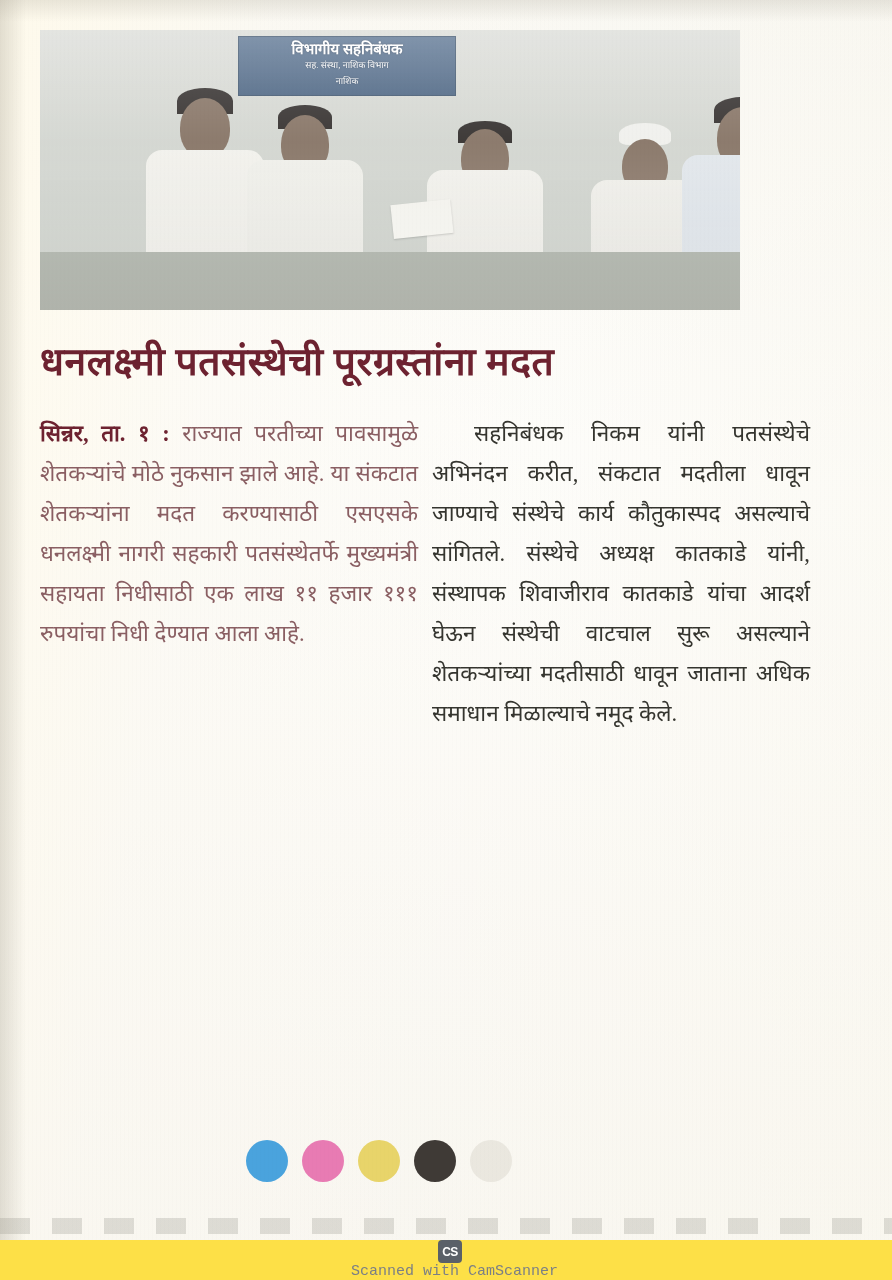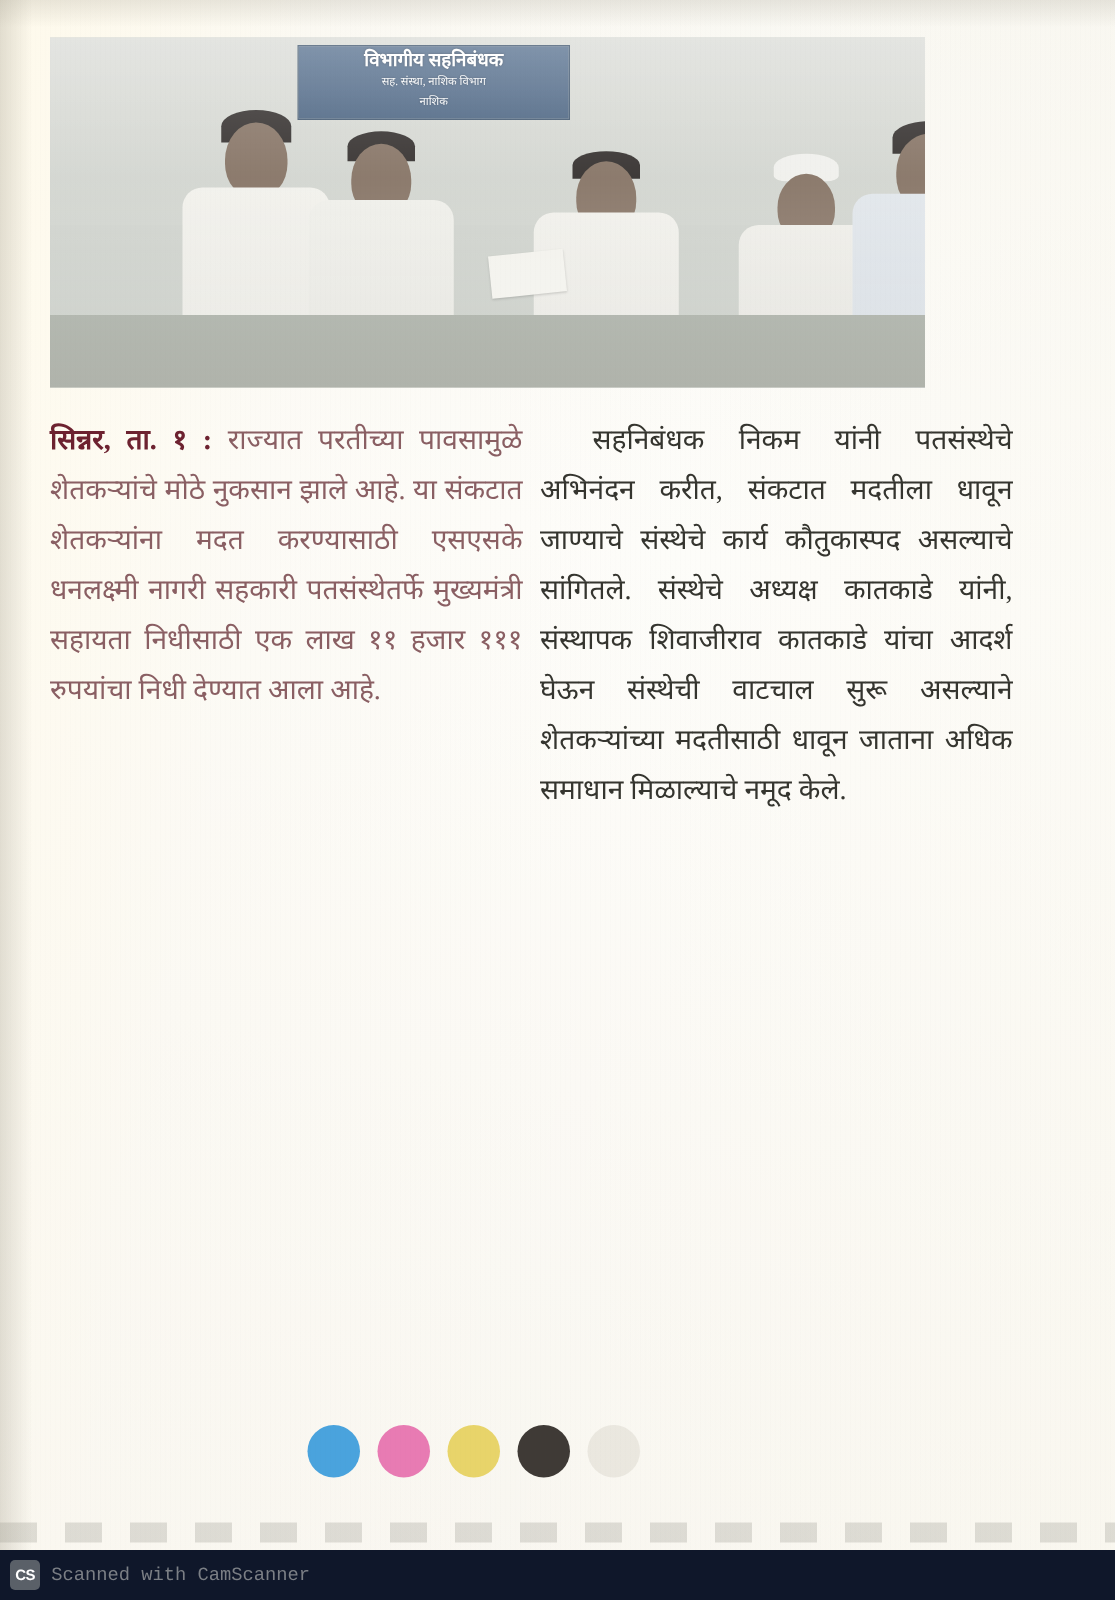--- a/index.html
+++ b/index.html
@@ -214,25 +214,26 @@
     bottom: 46px;
     height: 16px;
     background: repeating-linear-gradient(90deg, rgba(120,120,110,0.22) 0px, rgba(120,120,110,0.22) 30px, rgba(255,255,255,0) 30px, rgba(255,255,255,0) 52px);
   }
   .camscanner {
     position: absolute;
     left: 0;
     bottom: 0;
     width: 892px;
     height: 40px;
-    background: #0f172a;
+    background: #fde047;
     display: flex;
     align-items: center;
     padding-left: 8px;
     box-sizing: border-box;
+    flex-direction: column;
   }
   .cs-badge {
     width: 24px;
     height: 24px;
     border-radius: 4px;
     background: #5a6068;
     color: #ffffff;
     font-family: "Liberation Sans", sans-serif;
     font-size: 12px;
     font-weight: bold;
@@ -308,20 +309,21 @@
         <div class="head" style="top:22px; width:52px; height:62px;"></div>
         <div class="body" style="width:122px; height:155px; background:linear-gradient(180deg,#dce6ee 0%, #c9d6e2 100%);"></div>
       </div>
 
       <div class="paper-sheet" style="left:352px; top:172px;"></div>
       <div class="table-front"></div>
       <div class="photo-haze"></div>
     </div>
 
 
+    <h1 class="headline">धनलक्ष्मी पतसंस्थेची पूरग्रस्तांना मदत</h1>
 
     <div class="cols">
       <div class="col left">
         <p>
           <span class="lead-city">सिन्नर, ता. १ :</span><span> राज्यात परतीच्या पावसामुळे शेतकऱ्यांचे मोठे नुकसान झाले आहे. या संकटात शेतकऱ्यांना मदत करण्यासाठी एसएसके धनलक्ष्मी नागरी सहकारी पतसंस्थेतर्फे मुख्यमंत्री सहायता निधीसाठी एक लाख ११ हजार १११ रुपयांचा निधी देण्यात आला आहे.</span>
         </p>
       </div>
       <div class="col right">
         <p class="indent">सहनिबंधक निकम यांनी पतसंस्थेचे अभिनंदन करीत, संकटात मदतीला धावून जाण्याचे संस्थेचे कार्य कौतुकास्पद असल्याचे सांगितले. संस्थेचे अध्यक्ष कातकाडे यांनी, संस्थापक शिवाजीराव कातकाडे यांचा आदर्श घेऊन संस्थेची वाटचाल सुरू असल्याने शेतकऱ्यांच्या मदतीसाठी धावून जाताना अधिक समाधान मिळाल्याचे नमूद केले.</p>
       </div>

